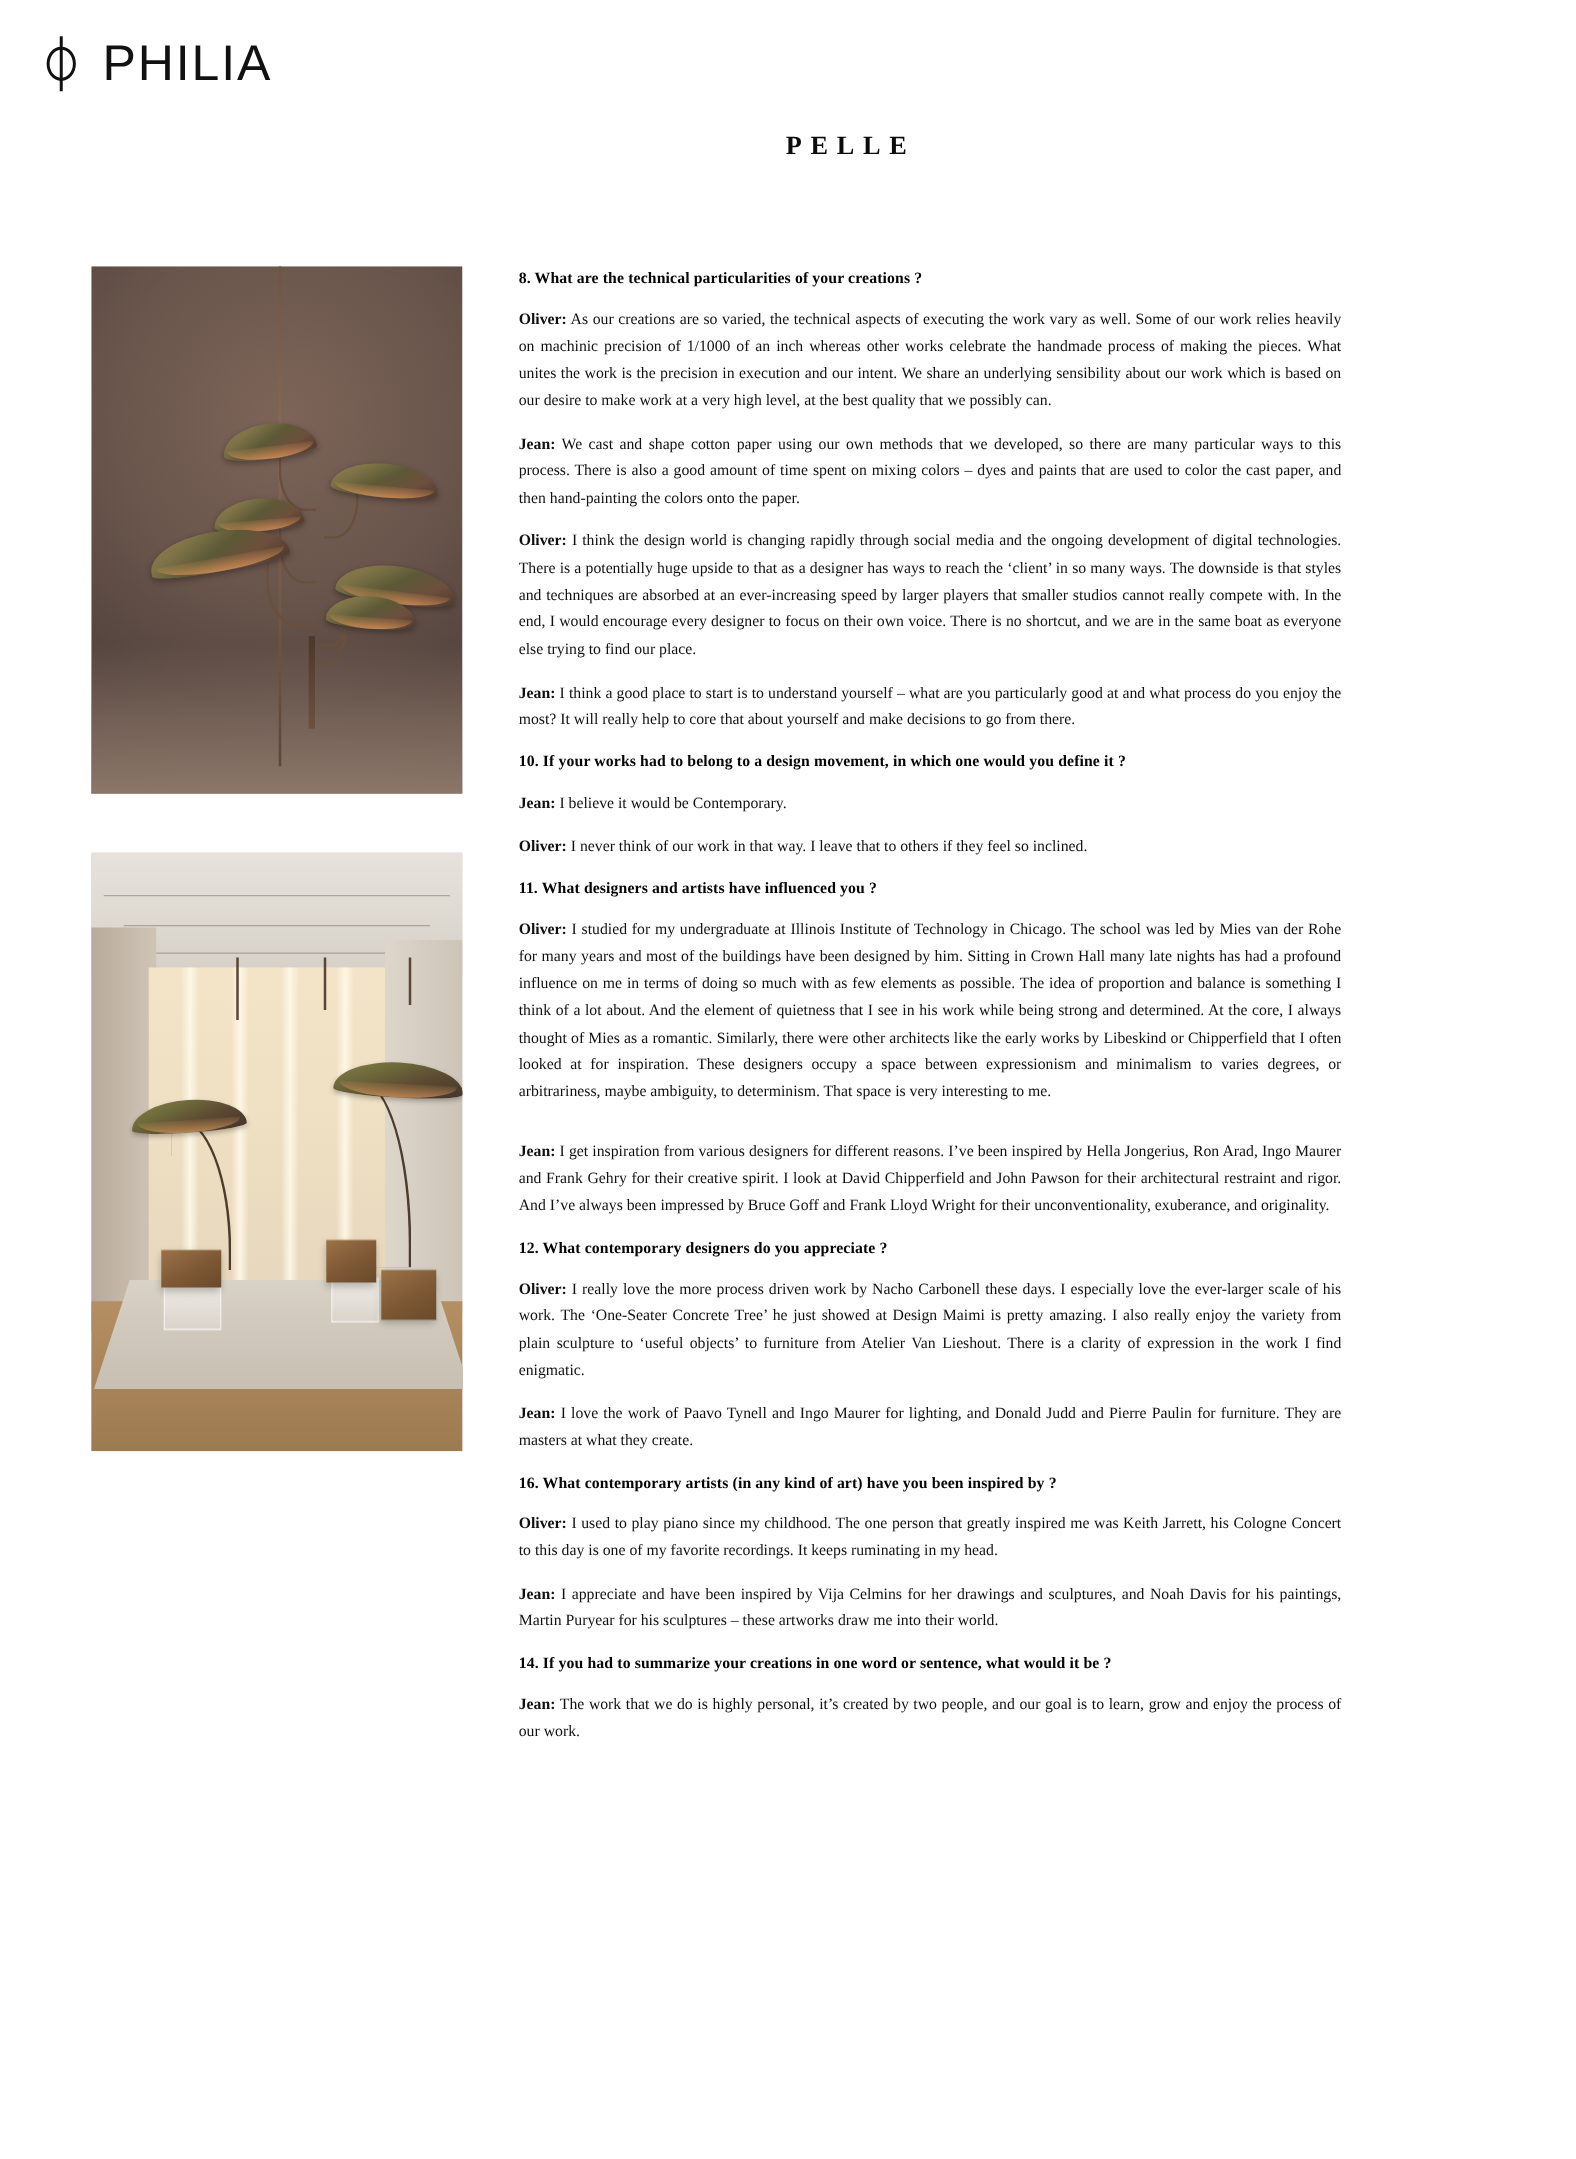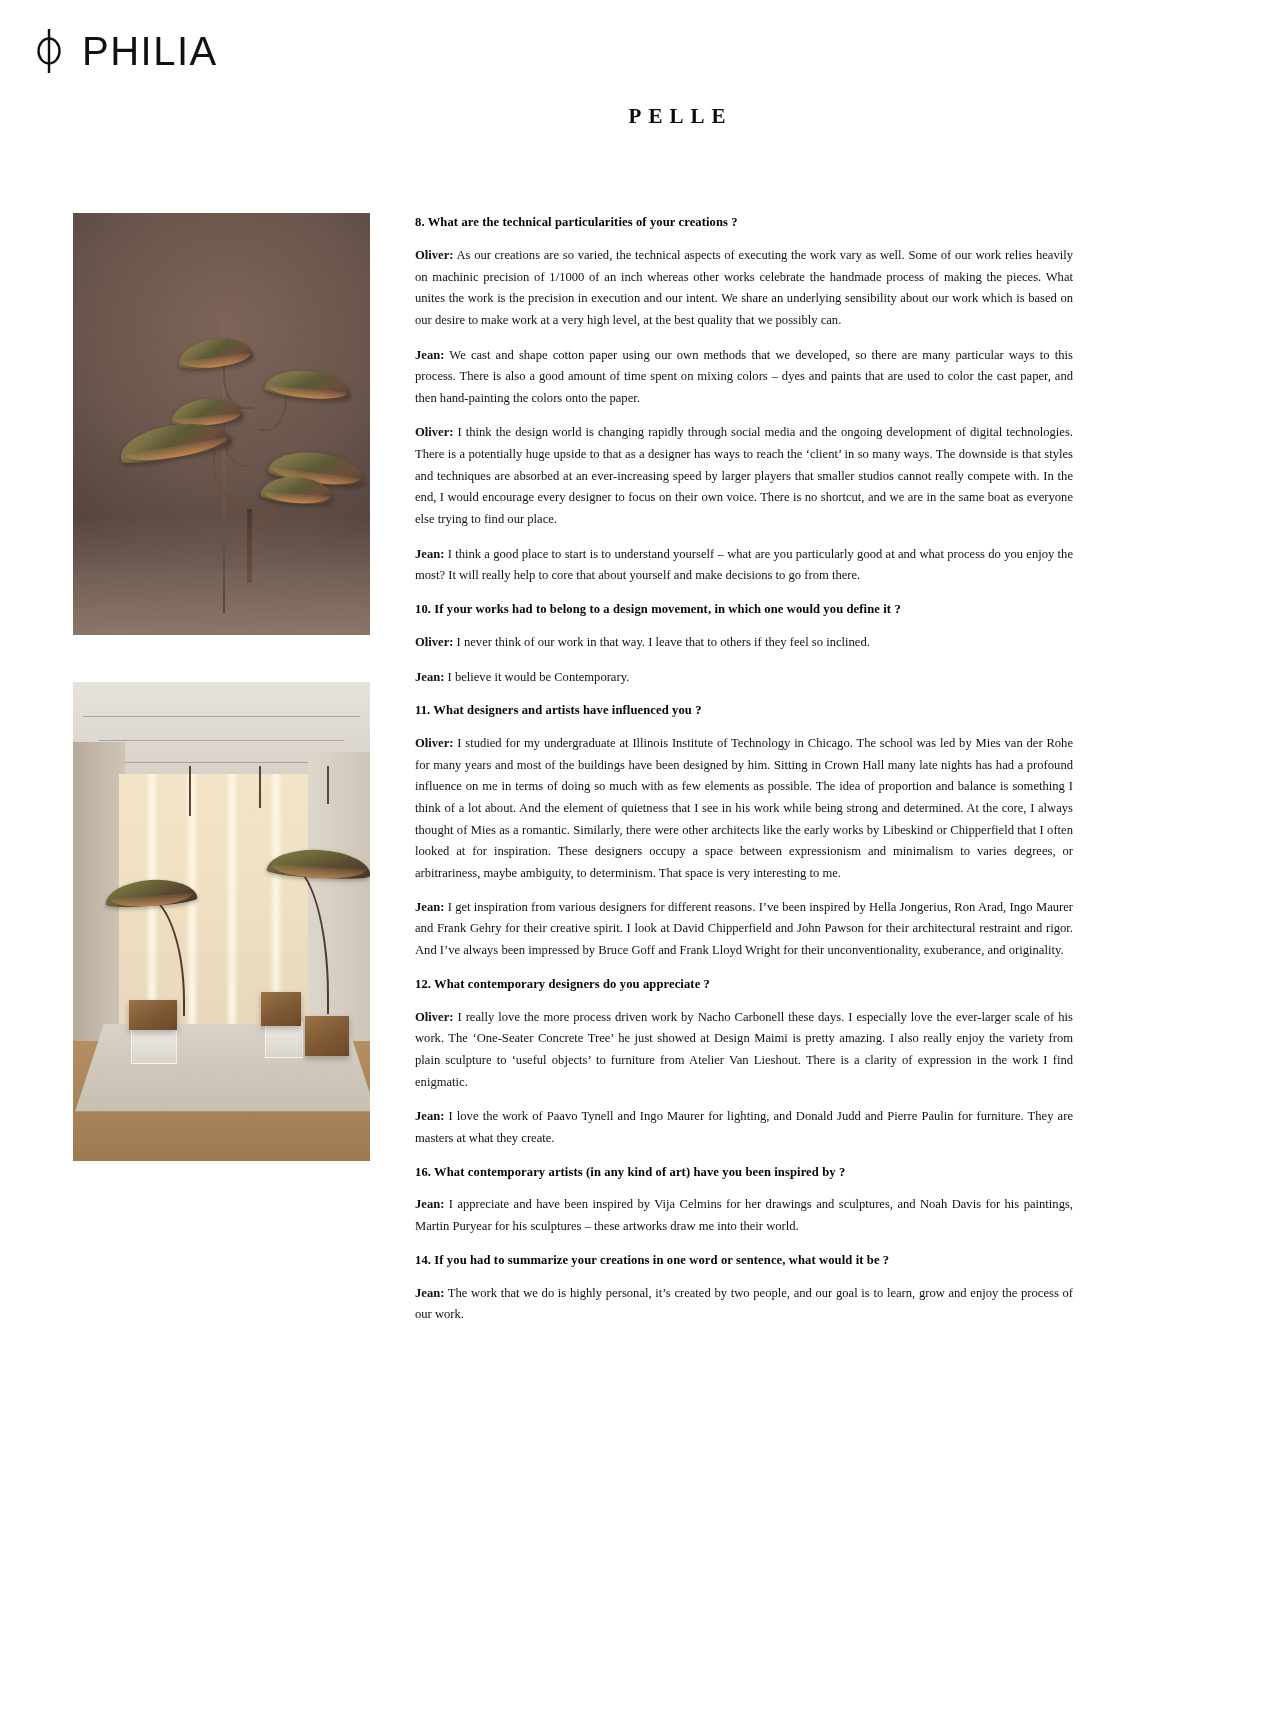--- a/index.html
+++ b/index.html
@@ -185,21 +185,21 @@
   .p {
     font-size: 12.6px;
     line-height: 1.72;
     margin: 0 0 13px 0;
     text-align: justify;
     color: #111;
     hyphens: none;
   }
   .p .spk { font-weight: 700; }
   .p.last { margin-bottom: 4px; }
-  .gap-extra { margin-bottom: 12px; }
+  .gap-extra { margin-bottom: 26px; }
 </style>
 </head>
 <body>
 
 <div class="masthead">
   <span class="logo-mark">
     <svg width="34" height="46" viewBox="0 0 34 46" aria-hidden="true">
       <line x1="17" y1="1" x2="17" y2="45" stroke="#111" stroke-width="2.4"></line>
       <ellipse cx="17" cy="23" rx="10.5" ry="12.5" fill="none" stroke="#111" stroke-width="2.4"></ellipse>
     </svg>
@@ -273,25 +273,26 @@
   </figure>
 </div>
 
 <div class="text-col">
     <p class="q">8. What are the technical particularities of your creations ?</p>
     <p class="p"><span class="spk">Oliver:</span><span> As our creations are so varied, the technical aspects of executing the work vary as well. Some of our work relies heavily on machinic precision of 1/1000 of an inch whereas other works celebrate the handmade process of making the pieces. What unites the work is the precision in execution and our intent. We share an underlying sensibility about our work which is based on our desire to make work at a very high level, at the best quality that we possibly can.</span></p>
     <p class="p"><span class="spk">Jean:</span><span> We cast and shape cotton paper using our own methods that we developed, so there are many particular ways to this process. There is also a good amount of time spent on mixing colors – dyes and paints that are used to color the cast paper, and then hand-painting the colors onto the paper.</span></p>
     <p class="p"><span class="spk">Oliver:</span><span> I think the design world is changing rapidly through social media and the ongoing development of digital technologies. There is a potentially huge upside to that as a designer has ways to reach the ‘client’ in so many ways. The downside is that styles and techniques are absorbed at an ever-increasing speed by larger players that smaller studios cannot really compete with. In the end, I would encourage every designer to focus on their own voice. There is no shortcut, and we are in the same boat as everyone else trying to find our place.</span></p>
     <p class="p"><span class="spk">Jean:</span><span> I think a good place to start is to understand yourself – what are you particularly good at and what process do you enjoy the most? It will really help to core that about yourself and make decisions to go from there.</span></p>
     <p class="q">10. If your works had to belong to a design movement, in which one would you define it ?</p>
+    <p class="p"><span class="spk">Jean:</span><span> I believe it would be Contemporary.</span></p>
     <p class="p"><span class="spk">Oliver:</span><span> I never think of our work in that way. I leave that to others if they feel so inclined.</span></p>
-    <p class="p"><span class="spk">Jean:</span><span> I believe it would be Contemporary.</span></p>
     <p class="q">11. What designers and artists have influenced you ?</p>
     <p class="p gap-extra"><span class="spk">Oliver:</span><span> I studied for my undergraduate at Illinois Institute of Technology in Chicago. The school was led by Mies van der Rohe for many years and most of the buildings have been designed by him. Sitting in Crown Hall many late nights has had a profound influence on me in terms of doing so much with as few elements as possible. The idea of proportion and balance is something I think of a lot about. And the element of quietness that I see in his work while being strong and determined. At the core, I always thought of Mies as a romantic. Similarly, there were other architects like the early works by Libeskind or Chipperfield that I often looked at for inspiration. These designers occupy a space between expressionism and minimalism to varies degrees, or arbitrariness, maybe ambiguity, to determinism. That space is very interesting to me.</span></p>
     <p class="p"><span class="spk">Jean:</span><span> I get inspiration from various designers for different reasons. I’ve been inspired by Hella Jongerius, Ron Arad, Ingo Maurer and Frank Gehry for their creative spirit. I look at David Chipperfield and John Pawson for their architectural restraint and rigor. And I’ve always been impressed by Bruce Goff and Frank Lloyd Wright for their unconventionality, exuberance, and originality.</span></p>
     <p class="q">12. What contemporary designers do you appreciate ?</p>
     <p class="p"><span class="spk">Oliver:</span><span> I really love the more process driven work by Nacho Carbonell these days. I especially love the ever-larger scale of his work. The ‘One-Seater Concrete Tree’ he just showed at Design Maimi is pretty amazing. I also really enjoy the variety from plain sculpture to ‘useful objects’ to furniture from Atelier Van Lieshout. There is a clarity of expression in the work I find enigmatic.</span></p>
     <p class="p"><span class="spk">Jean:</span><span> I love the work of Paavo Tynell and Ingo Maurer for lighting, and Donald Judd and Pierre Paulin for furniture. They are masters at what they create.</span></p>
     <p class="q">16. What contemporary artists (in any kind of art) have you been inspired by ?</p>
+    <p class="p"><span class="spk">Oliver:</span><span> I used to play piano since my childhood. The one person that greatly inspired me was Keith Jarrett, his Cologne Concert to this day is one of my favorite recordings. It keeps ruminating in my head.</span></p>
     <p class="p"><span class="spk">Jean:</span><span> I appreciate and have been inspired by Vija Celmins for her drawings and sculptures, and Noah Davis for his paintings, Martin Puryear for his sculptures – these artworks draw me into their world.</span></p>
     <p class="q">14. If you had to summarize your creations in one word or sentence, what would it be ?</p>
     <p class="p last"><span class="spk">Jean:</span><span> The work that we do is highly personal, it’s created by two people, and our goal is to learn, grow and enjoy the process of our work.</span></p>
   </div>
 
 </body></html>

